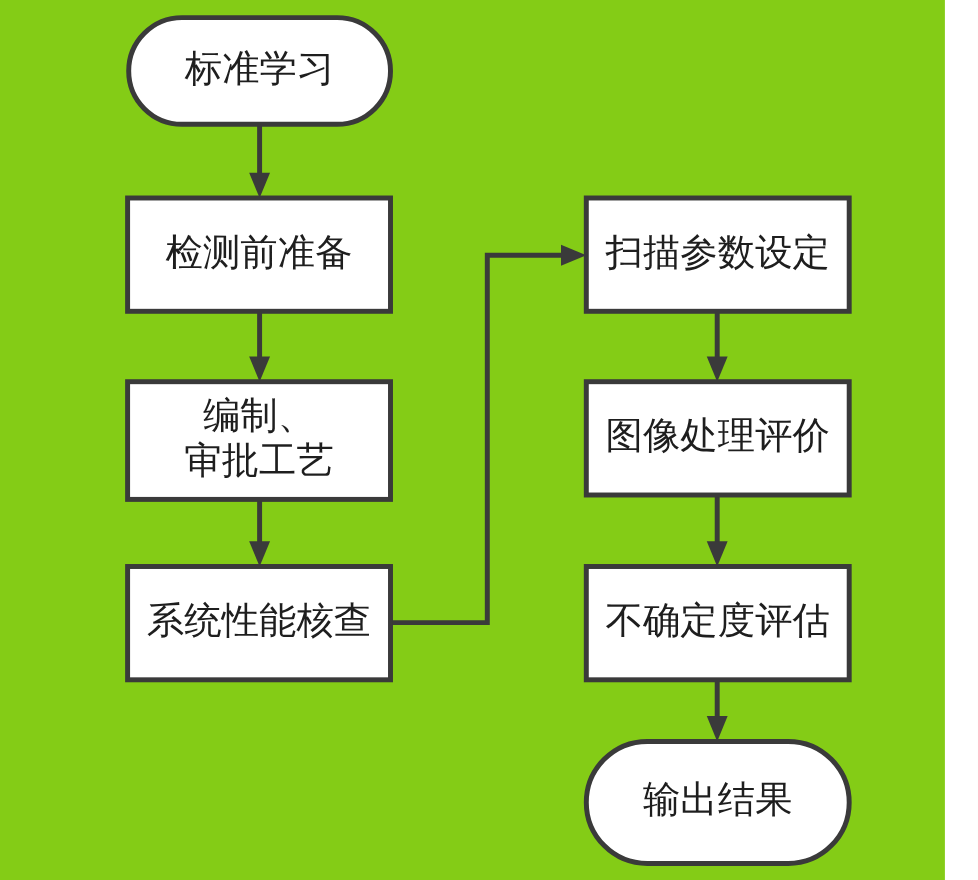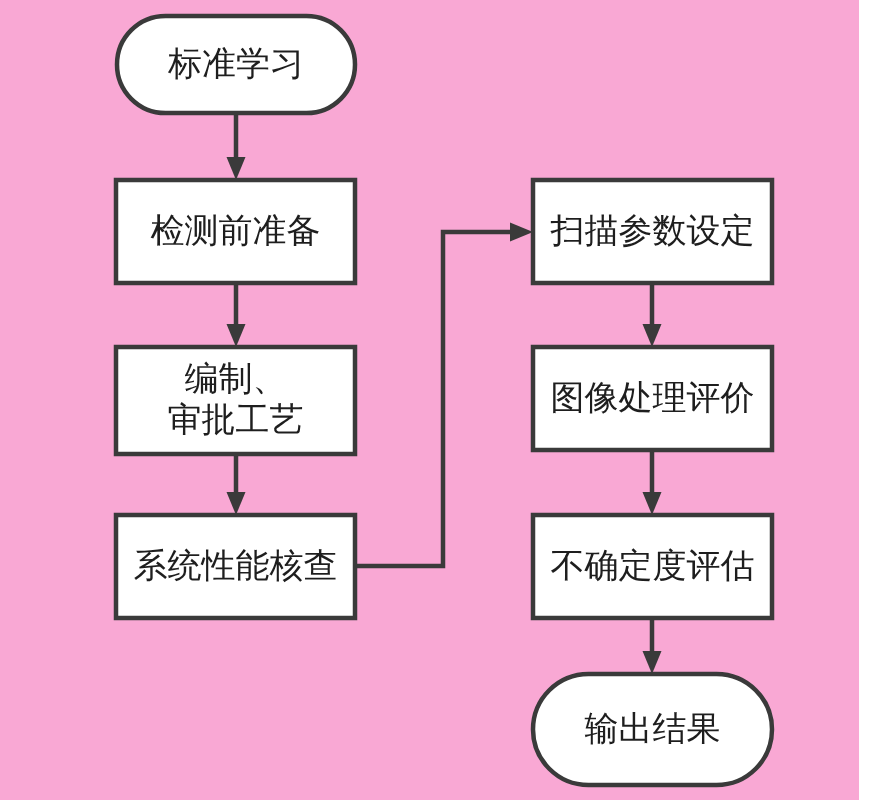--- a/index.html
+++ b/index.html
@@ -11,21 +11,21 @@
   body {
     width: 889px;
     height: 800px;
     overflow: hidden;
     font-family: "DejaVu Sans", "Liberation Sans", sans-serif;
   }
   #flow-root {
     position: relative;
     width: 859px;
     height: 800px;
-    background: #f9a8d4;
+    background: #84cc16;
   }
   svg#flow-svg {
     display: block;
     width: 889px;
     height: 800px;
   }
   .node-shape {
     fill: #ffffff;
     stroke: #3a3a3a;
     stroke-width: 4.5;

